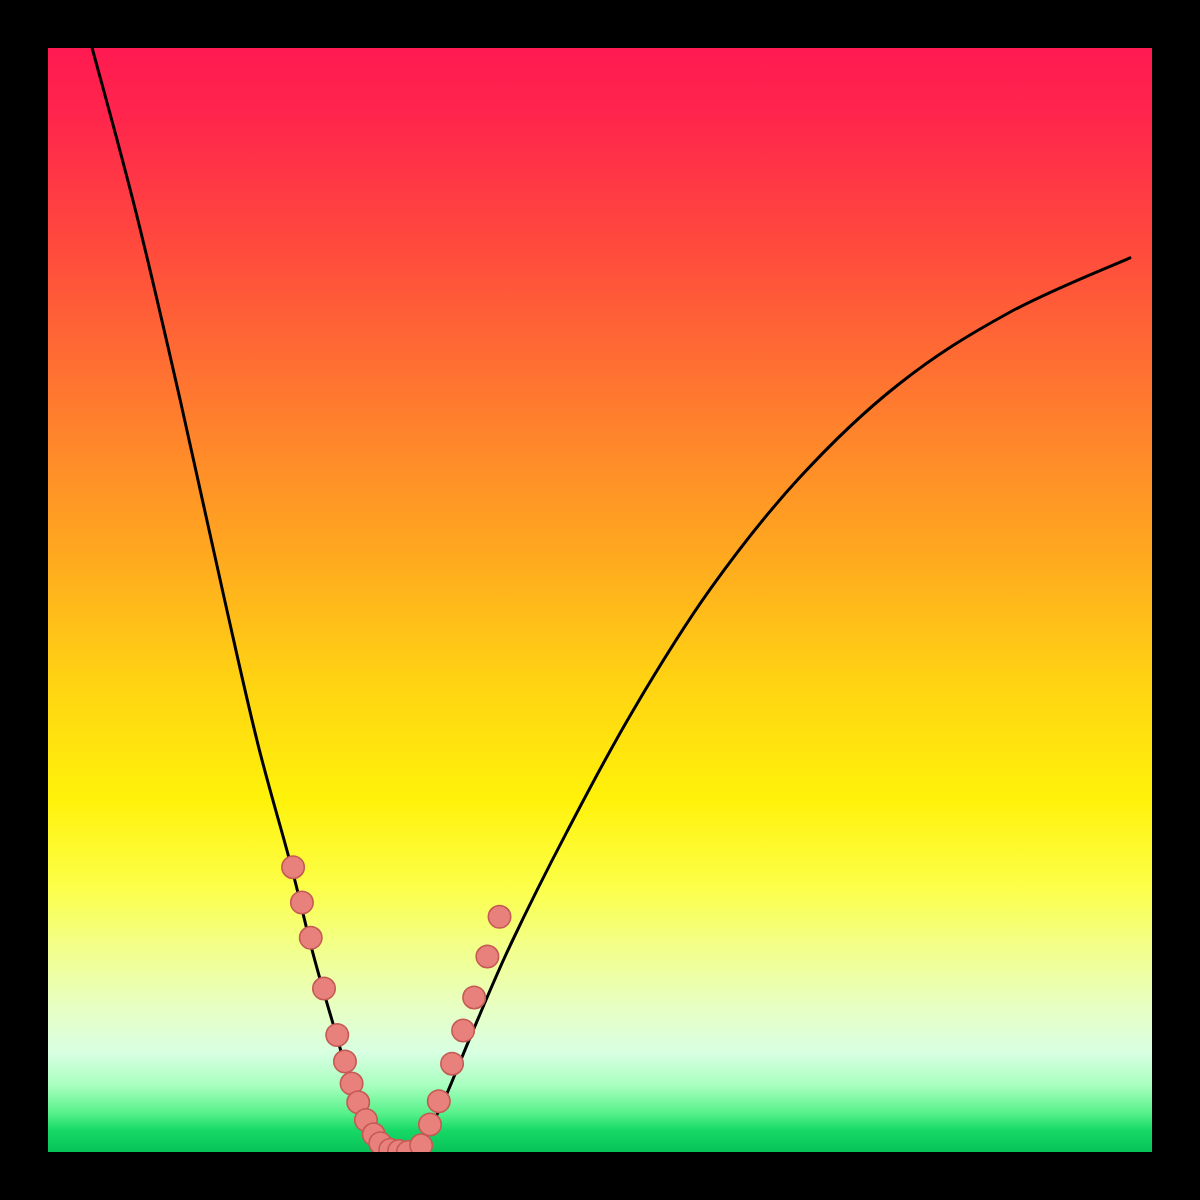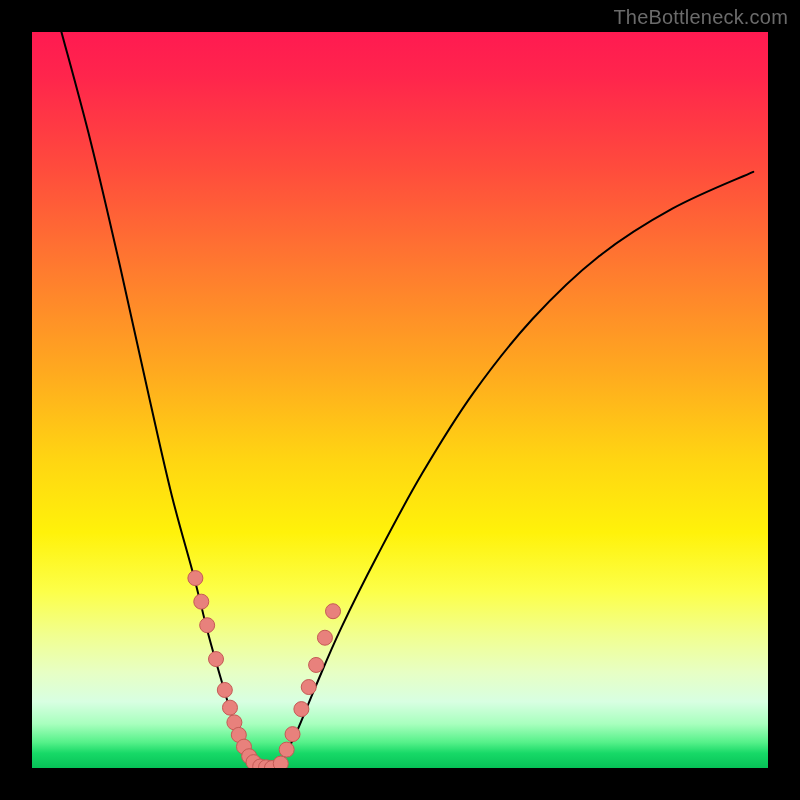--- a/index.html
+++ b/index.html
@@ -61,21 +61,20 @@
   }
   svg.curves {
     position: absolute;
     inset: 0;
   }
 </style>
 </head>
 <body>
 
 <div class="frame">
-  <div class="watermark">TheBottleneck.com</div>
 
   <div class="plot-area">
     <div class="gradient-bg"></div>
     <svg class="curves" viewBox="0 0 736 736" preserveAspectRatio="none">
       <g id="line-left">
           <path d="M 29.44 0.00 C 34.74 19.87, 48.28 68.01, 58.88 110.40 C 69.48 152.79, 77.72 189.15, 88.32 235.52 C 98.92 281.89, 108.49 326.93, 117.76 368.00 C 127.03 409.07, 131.89 431.88, 139.84 463.68 C 147.79 495.48, 155.30 519.47, 161.92 544.64 C 168.54 569.81, 171.34 583.65, 176.64 603.52 C 181.94 623.39, 186.72 639.14, 191.36 655.04 C 196.00 670.94, 198.43 680.58, 202.40 691.84 C 206.37 703.10, 210.13 710.71, 213.44 717.60 C 216.75 724.49, 218.42 726.80, 220.80 730.11 C 223.18 733.42, 225.63 734.94, 226.69 736.00" fill="none" stroke="#000000" stroke-width="2" stroke-linecap="round"></path>
         </g>
       <g id="line-right">
           <path d="M 242.88 736.00 C 244.47 734.01, 247.74 731.58, 251.71 724.96 C 255.69 718.34, 259.26 711.79, 264.96 699.20 C 270.66 686.61, 275.41 673.59, 283.36 655.04 C 291.31 636.49, 297.86 620.01, 309.12 596.16 C 320.38 572.31, 331.35 550.38, 345.92 522.56 C 360.49 494.74, 372.86 470.75, 390.08 441.60 C 407.30 412.45, 421.73 388.46, 441.60 360.64 C 461.47 332.82, 477.96 311.55, 500.48 287.04 C 523.00 262.53, 541.55 244.35, 566.72 224.48 C 591.89 204.61, 612.50 191.88, 640.32 176.64 C 668.14 161.40, 706.71 146.46, 721.28 139.84" fill="none" stroke="#000000" stroke-width="2" stroke-linecap="round"></path>
         </g>

